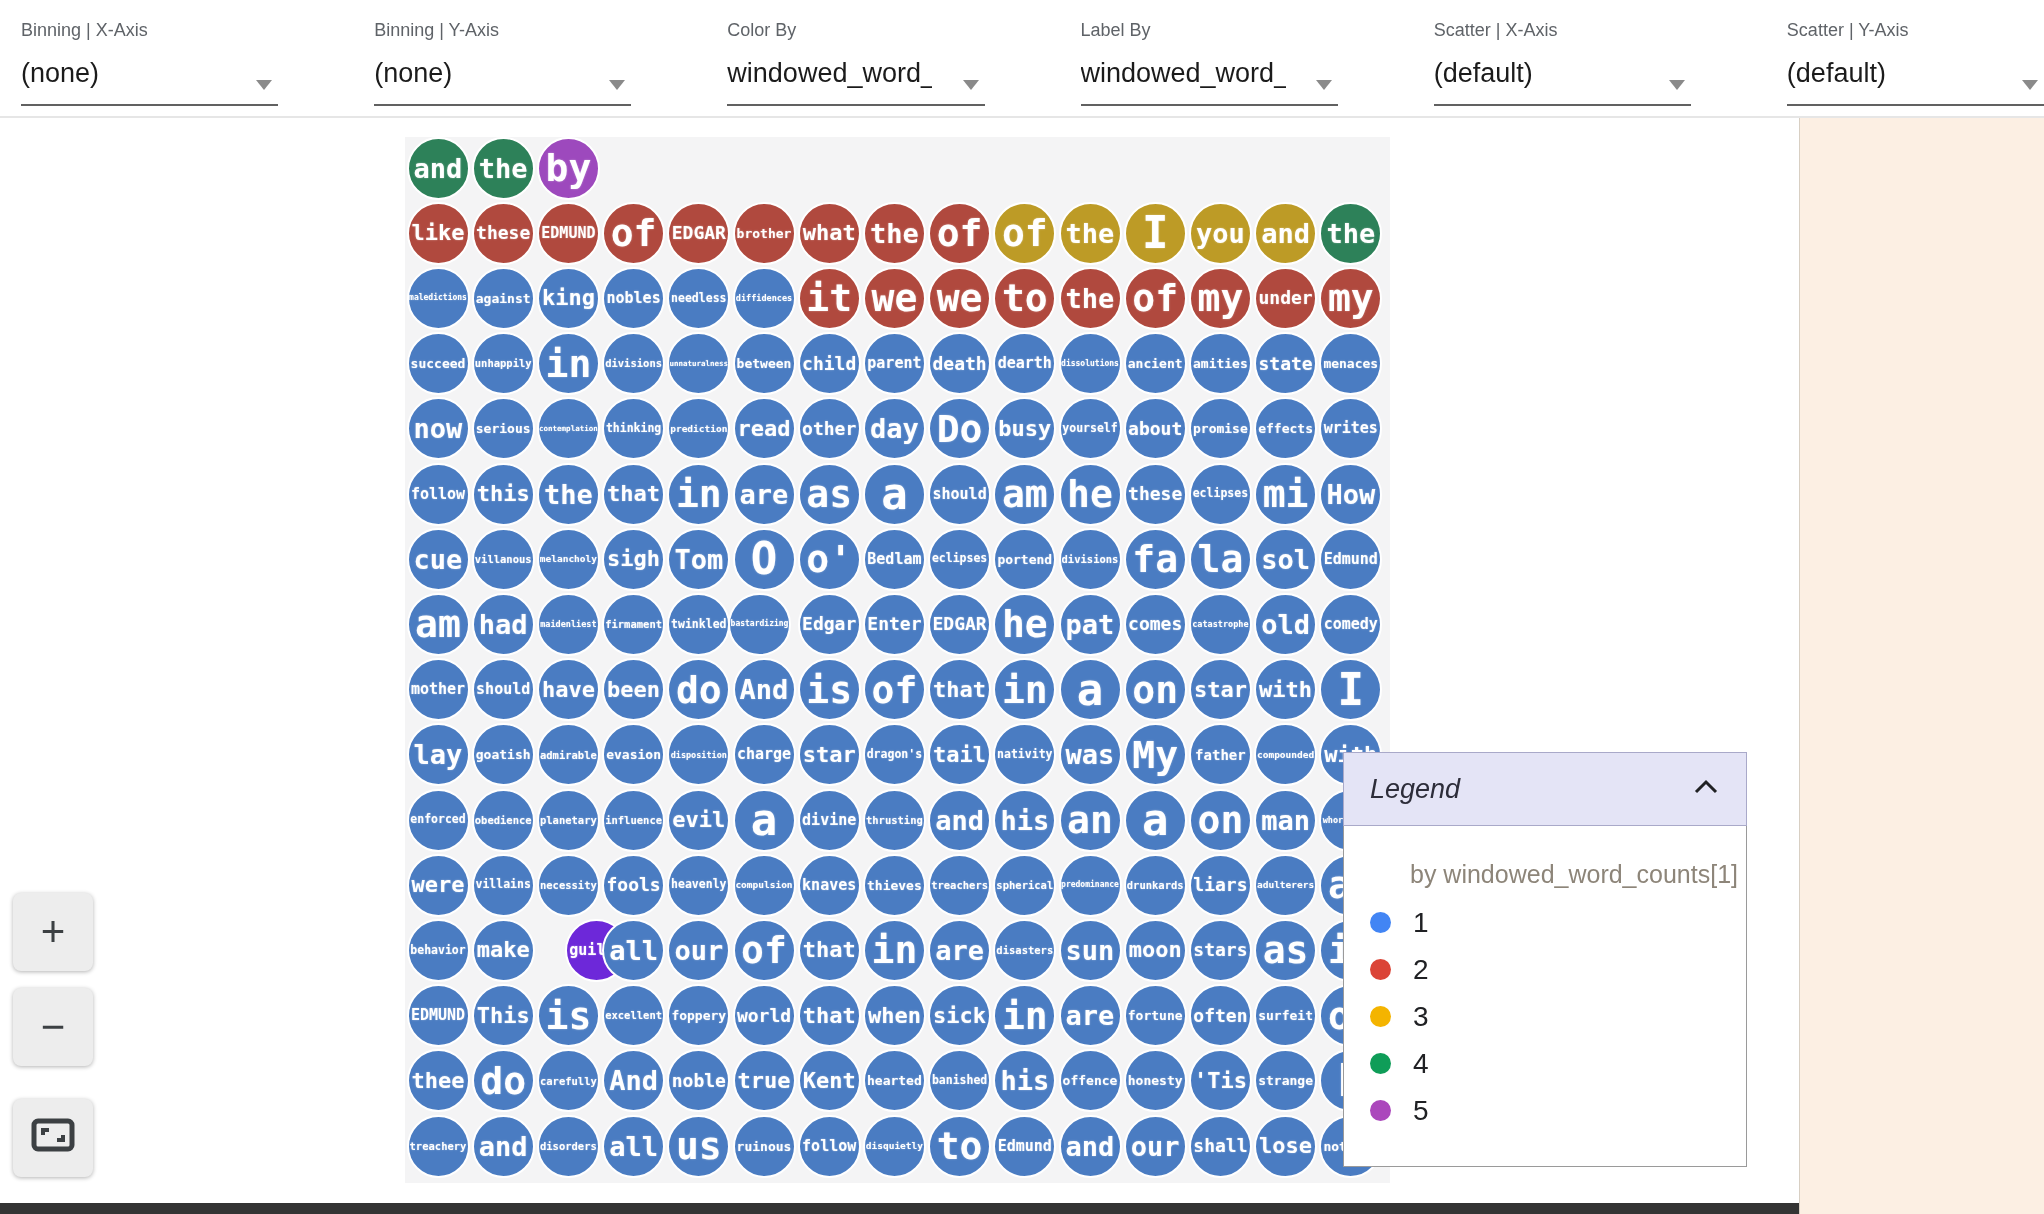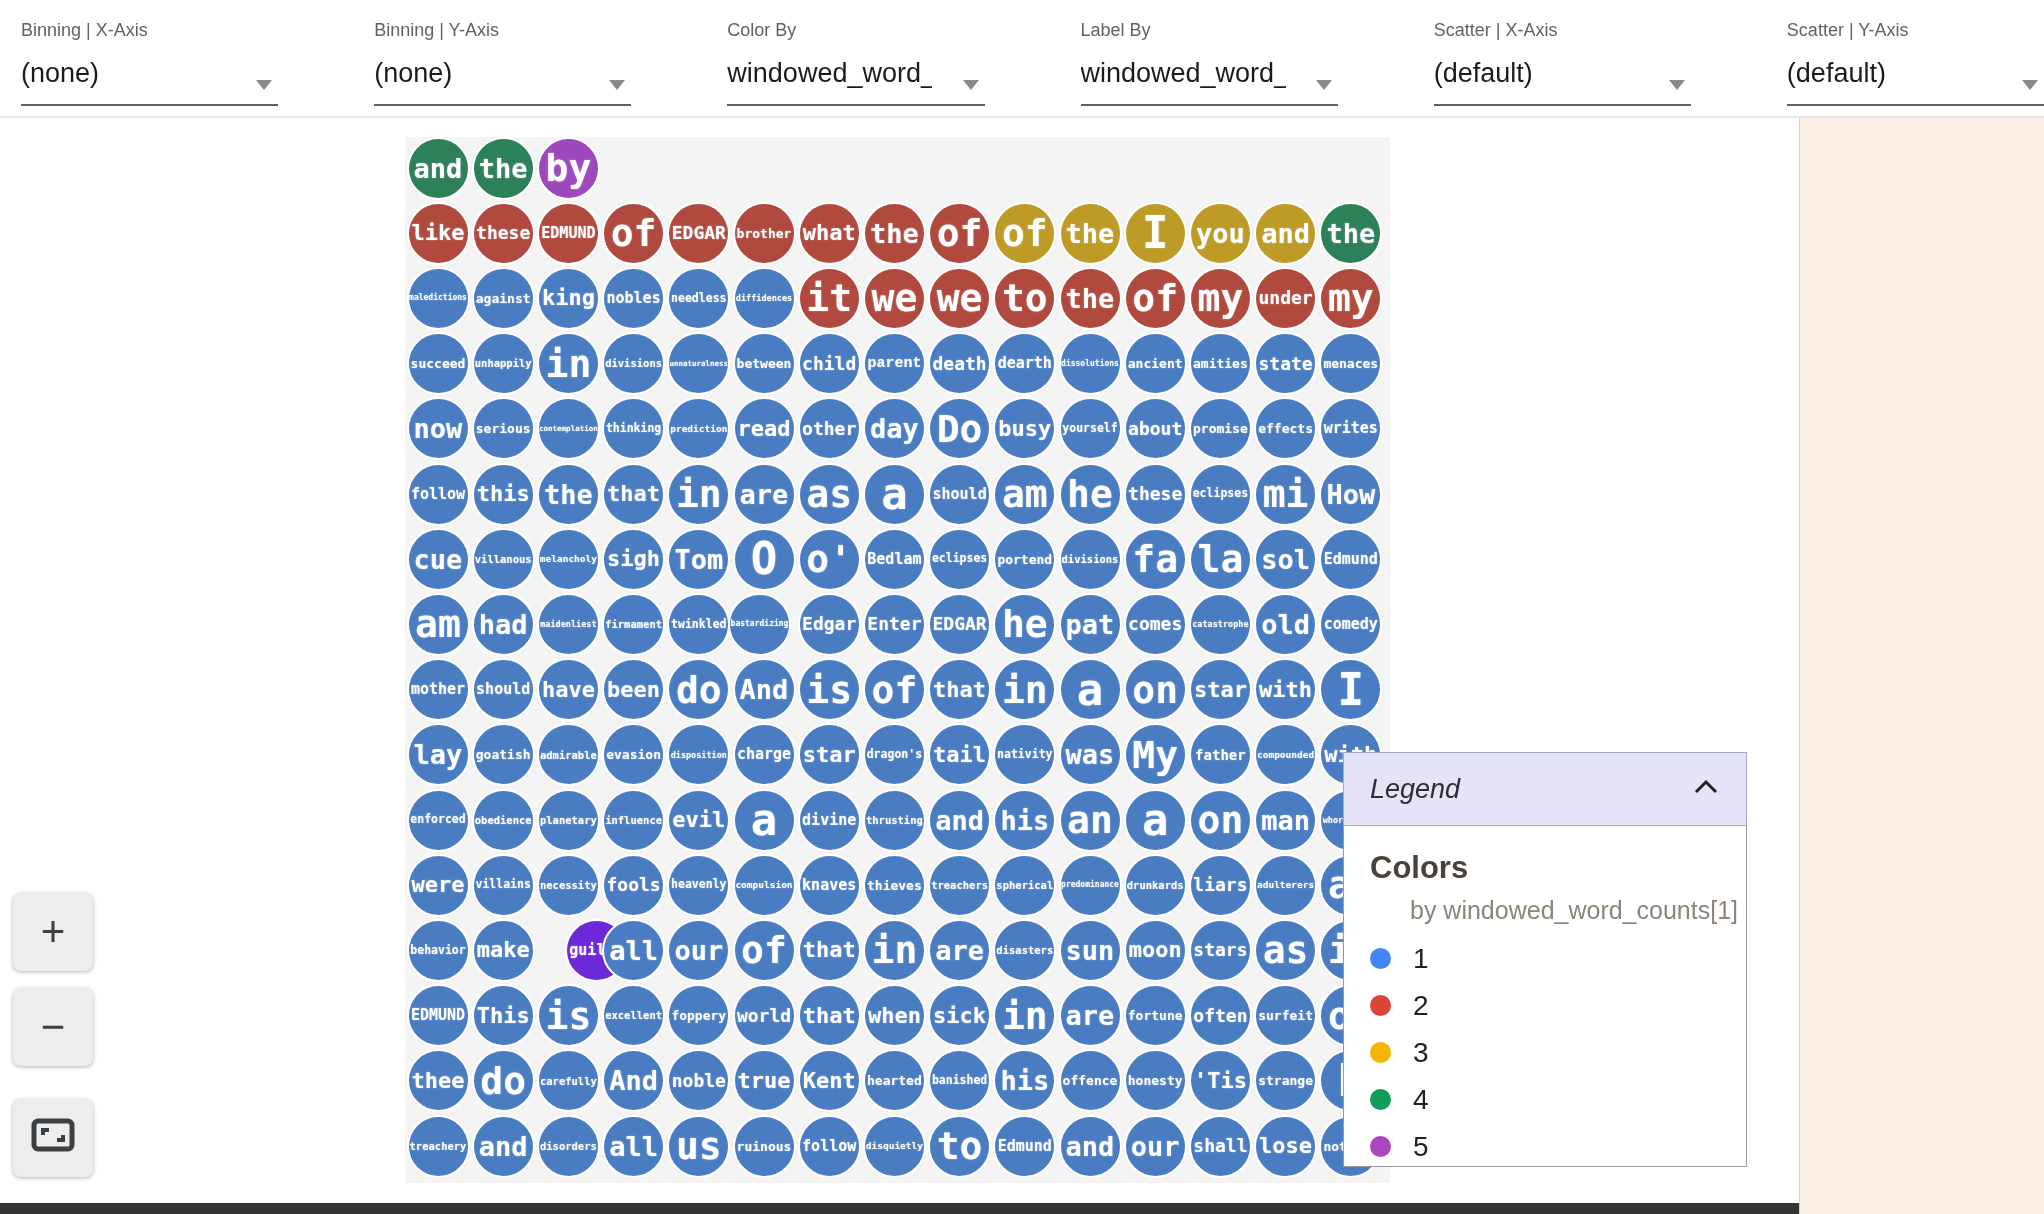--- a/index.html
+++ b/index.html
@@ -127,21 +127,21 @@
       <div class="bubble" style="left: 783.9px; top: 129.9px; background: rgb(176, 73, 62); font-size: 38px;">my</div>
       <div class="bubble" style="left: 849.1px; top: 129.9px; background: rgb(176, 73, 62); font-size: 18px;">under</div>
       <div class="bubble" style="left: 914.3px; top: 129.9px; background: rgb(176, 73, 62); font-size: 38px;">my</div>
       <div class="bubble" style="left: 1.5px; top: 195.1px; background: rgb(74, 124, 194); font-size: 13px;">succeed</div>
       <div class="bubble" style="left: 66.7px; top: 195.1px; background: rgb(74, 124, 194); font-size: 10.5px;">unhappily</div>
       <div class="bubble" style="left: 131.9px; top: 195.1px; background: rgb(74, 124, 194); font-size: 38px;">in</div>
       <div class="bubble" style="left: 197.1px; top: 195.1px; background: rgb(74, 124, 194); font-size: 10.5px;">divisions</div>
       <div class="bubble" style="left: 262.3px; top: 195.1px; background: rgb(74, 124, 194); font-size: 7.5px;">unnaturalness</div>
       <div class="bubble" style="left: 327.5px; top: 195.1px; background: rgb(74, 124, 194); font-size: 13px;">between</div>
       <div class="bubble" style="left: 392.7px; top: 195.1px; background: rgb(74, 124, 194); font-size: 18px;">child</div>
-      <div class="bubble" style="left: 457.9px; top: 195.1px; background: rgb(74, 124, 194); font-size: 15px; font-family: Liberation Mono, monospace;">parent</div>
+      <div class="bubble" style="left: 457.9px; top: 195.1px; background: rgb(74, 124, 194); font-size: 15px;">parent</div>
       <div class="bubble" style="left: 523.1px; top: 195.1px; background: rgb(74, 124, 194); font-size: 18px;">death</div>
       <div class="bubble" style="left: 588.3px; top: 195.1px; background: rgb(74, 124, 194); font-size: 15px;">dearth</div>
       <div class="bubble" style="left: 653.5px; top: 195.1px; background: rgb(74, 124, 194); font-size: 8px;">dissolutions</div>
       <div class="bubble" style="left: 718.7px; top: 195.1px; background: rgb(74, 124, 194); font-size: 13px;">ancient</div>
       <div class="bubble" style="left: 783.9px; top: 195.1px; background: rgb(74, 124, 194); font-size: 13px;">amities</div>
       <div class="bubble" style="left: 849.1px; top: 195.1px; background: rgb(74, 124, 194); font-size: 18px;">state</div>
       <div class="bubble" style="left: 914.3px; top: 195.1px; background: rgb(74, 124, 194); font-size: 13px;">menaces</div>
       <div class="bubble" style="left: 1.5px; top: 260.3px; background: rgb(74, 124, 194); font-size: 27px;">now</div>
       <div class="bubble" style="left: 66.7px; top: 260.3px; background: rgb(74, 124, 194); font-size: 13px;">serious</div>
       <div class="bubble" style="left: 131.9px; top: 260.3px; background: rgb(74, 124, 194); font-size: 7.5px;">contemplation</div>
@@ -345,21 +345,20 @@
   <div class="legend">
     <div class="legend-header">
       <span class="legend-title">Legend</span>
       <span>
         <svg width="28" height="18" viewBox="0 0 28 18">
           <path d="M4 14 L14 4 L24 14" fill="none" stroke="#202124" stroke-width="3"></path>
         </svg>
       </span>
     </div>
     <div class="legend-body">
-      <div class="legend-section">Colors</div>
       <div class="legend-subtitle">by windowed_word_counts[1]</div>
       <div>
           <div class="legend-row">
             <span class="legend-dot" style="background: rgb(66, 133, 244);"></span>
             <span class="legend-val">1</span>
           </div>
           <div class="legend-row">
             <span class="legend-dot" style="background: rgb(219, 68, 55);"></span>
             <span class="legend-val">2</span>
           </div>

